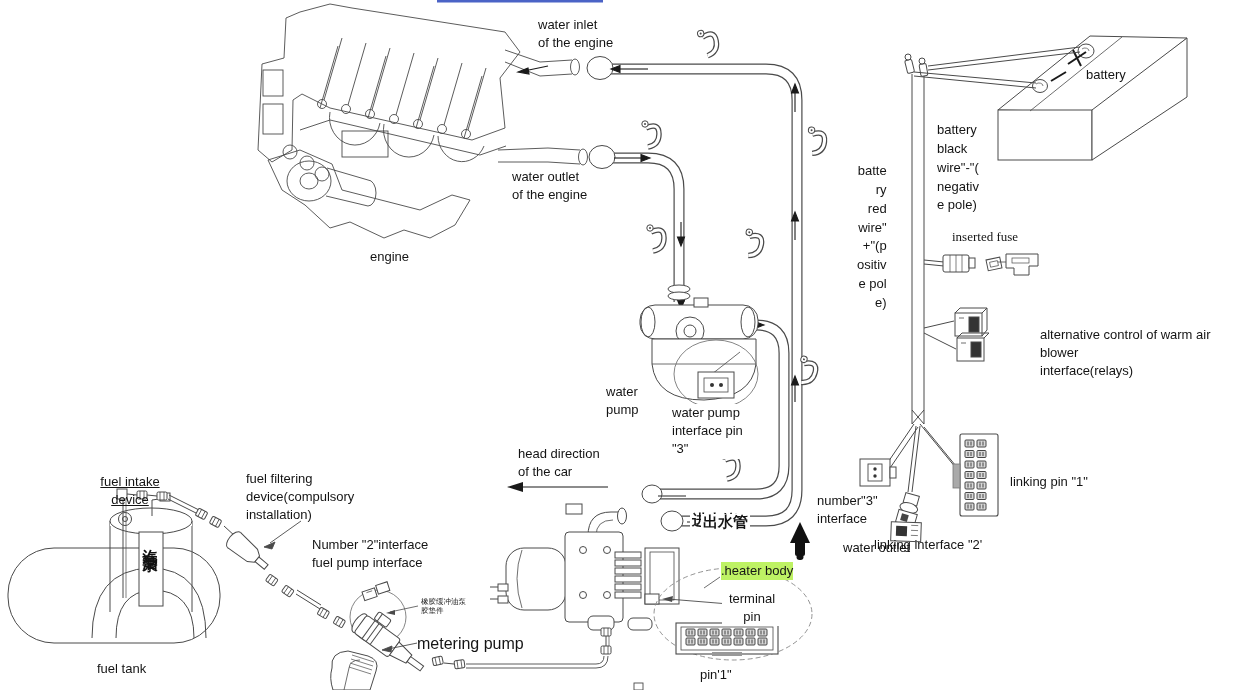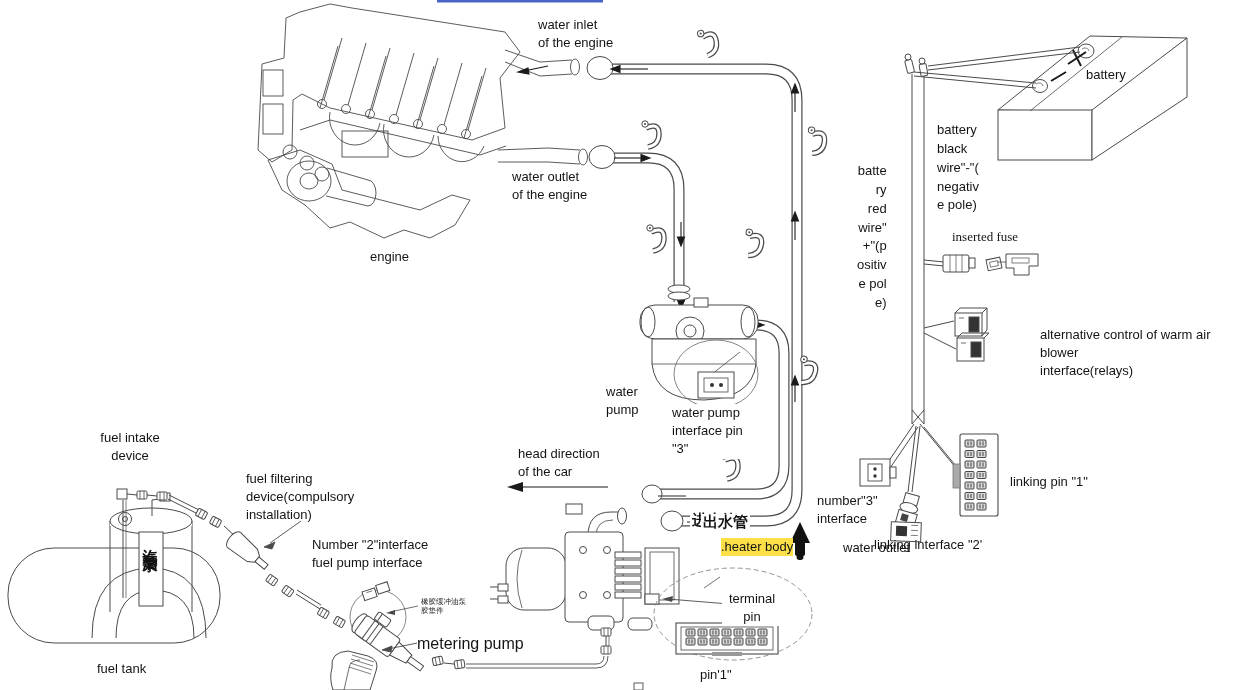--- a/index.html
+++ b/index.html
@@ -442,25 +442,25 @@
 <div class="lbl" style="left:606px;top:336px;margin-top:47px;">water
 pump</div>
 <div class="lbl" style="left:672px;top:404px;background:#fff;">water pump
 interface pin
 "3"</div>
 <div class="lbl" style="left:518px;top:445px;">head direction
  of the car</div>
 <div class="lbl cnpipe" style="left:690px;top:512px;">进水管</div>
 <div class="lbl cnpipe" style="left:701px;top:514px;">出水管</div>
 <div class="lbl" style="left:843px;top:539px;">water outlet</div>
-<div class="lbl" style="left:721px;top:538px;background:#fde047;">.heater body</div>
+<div class="lbl" style="left:721px;top:562px;background:#bef264;">.heater body</div>
 <div class="lbl ctr" style="left:722px;top:590px;width:60px;background:#fff;">terminal
 pin</div>
 <div class="lbl" style="left:700px;top:666px;">pin'1"</div>
-<div class="lbl ctr" style="left:90px;top:429px;width:80px;">fuel intake
+<div class="lbl ctr" style="left:90px;top:473px;width:80px;text-decoration:underline;">fuel intake
 device</div>
 <div class="lbl" style="left:246px;top:448px;margin-top:22px;">fuel filtering
 device(compulsory
 installation)</div>
 <div class="lbl" style="left:312px;top:536px;">Number "2"interface
 fuel pump interface</div>
 <div class="lbl big" style="left:417px;top:633px;background:#fff;">metering pump</div>
 <div class="tiny" style="position:absolute;left:421px;top:597px;">橡胶缓冲油泵
 胶垫件</div>
 <div class="lbl" style="left:97px;top:660px;">fuel tank</div>

